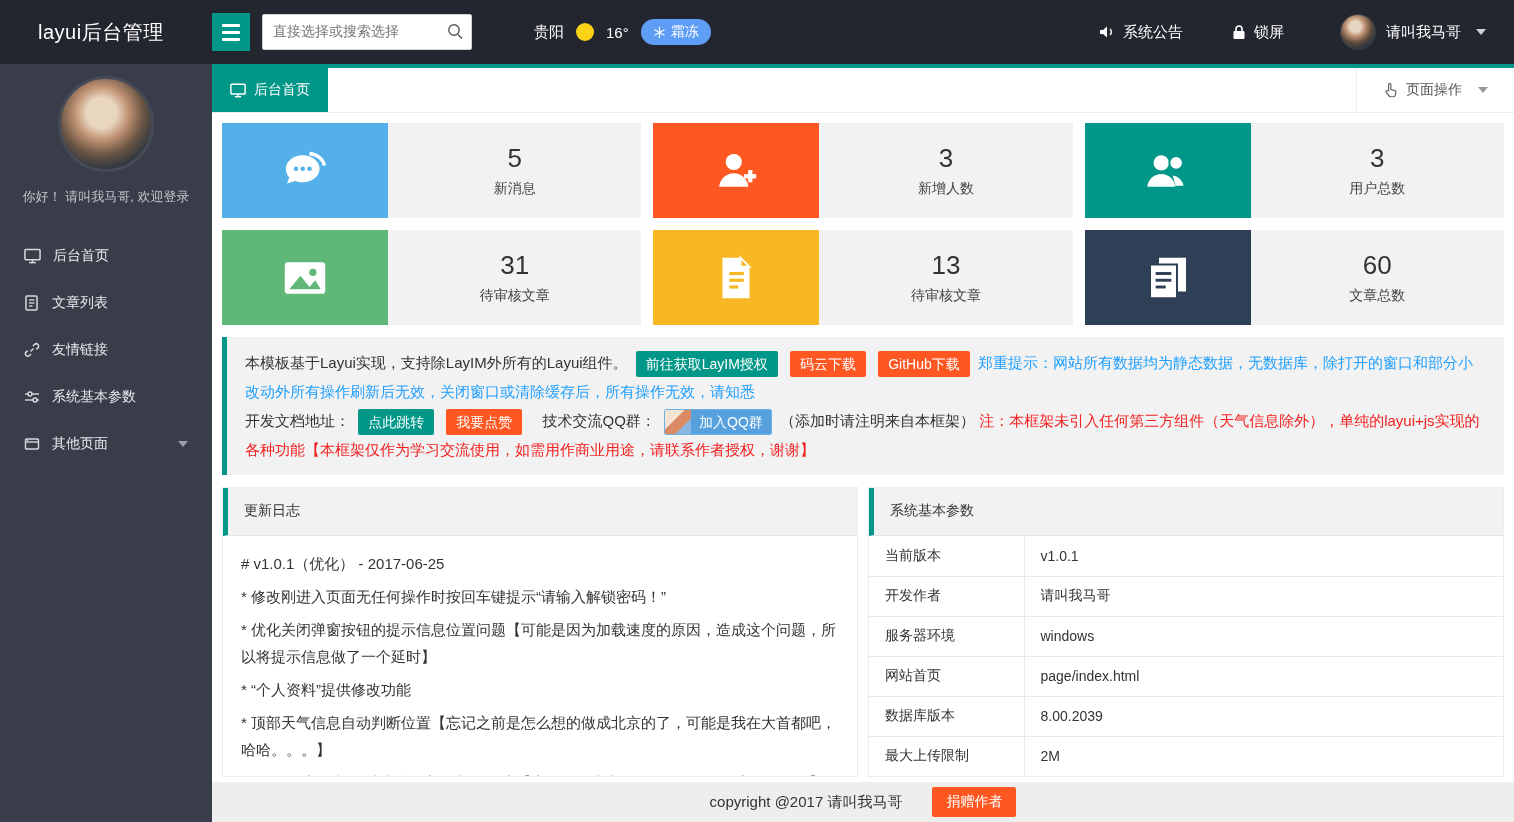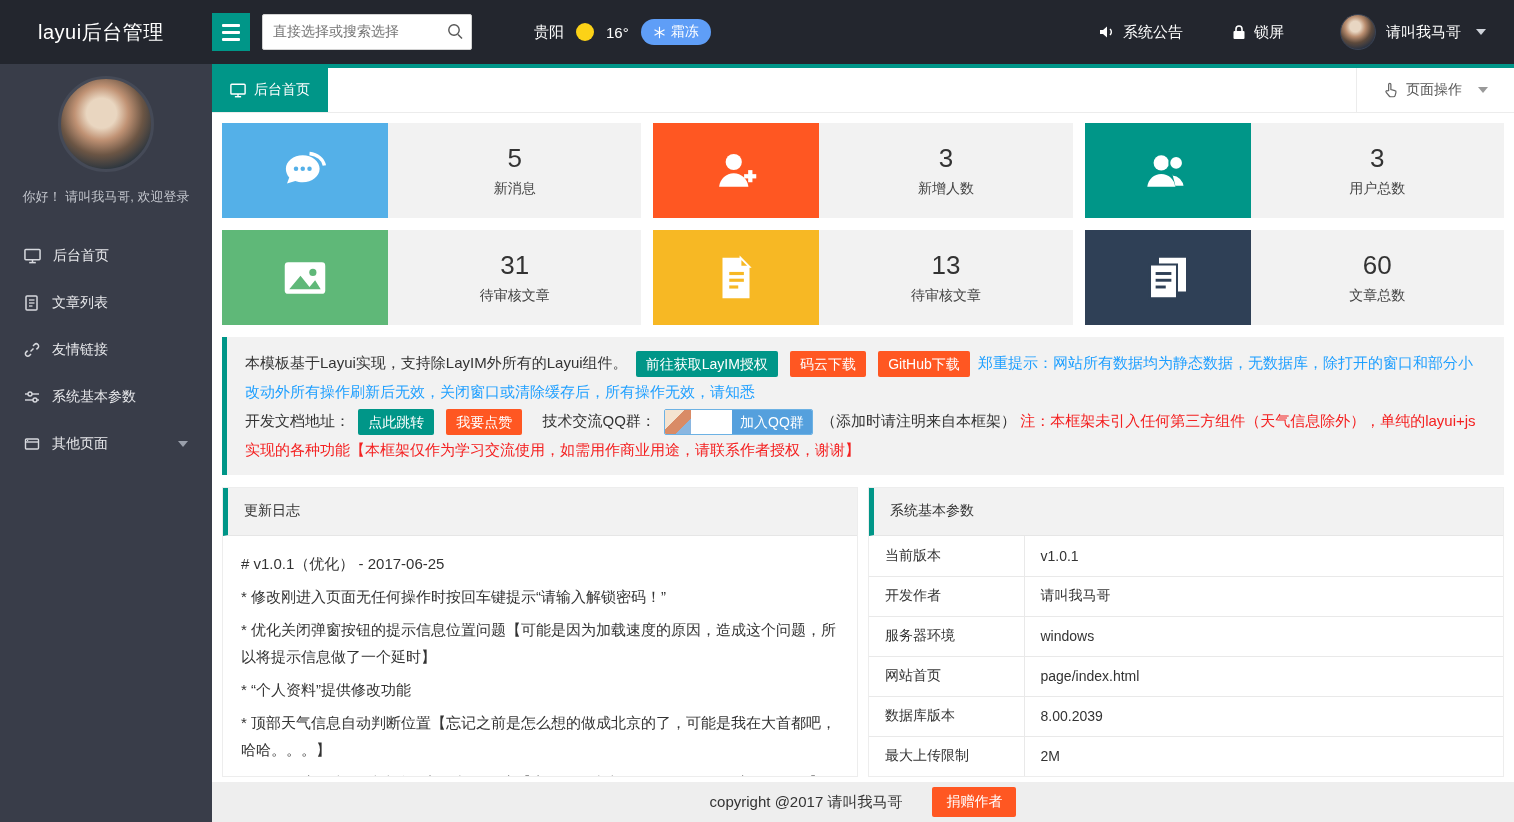--- a/index.html
+++ b/index.html
@@ -71,21 +71,21 @@
     padding:11px 18px; font-size:15px; line-height:29px; color:#333; }
   .notice p { margin:0; }
   .t-blue { color:#1e9fff; }
   .t-red { color:#f42121; }
   .btn { display:inline-block; height:26px; line-height:26px; padding:0 10px; border:none;
     border-radius:2px; color:#fff; font-size:14px; cursor:pointer; vertical-align:middle;
     margin:0 4px; font-family:"Liberation Sans","DejaVu Sans",sans-serif; }
   .btn-teal { background:#009688; }
   .btn-orange { background:#ff5722; }
   .qq-badge { display:inline-flex; align-items:center; height:26px; border:1px solid #6db2e4;
-    border-radius:2px; overflow:hidden; vertical-align:middle; cursor:pointer; margin:0 4px; background:#fff;gap:41px; }
+    border-radius:2px; overflow:hidden; vertical-align:middle; cursor:pointer; margin:0 4px; background:#fff; }
   .qq-ava { width:26px; height:24px;
     background:linear-gradient(135deg,#f4e3d0 0 40%, #d98b66 40% 70%, #8ab6e0 70%); }
   .qq-txt { background:#55a0dd; color:#fff; font-size:14px; padding:0 8px; height:26px; line-height:26px; }
 
   
   .panels { margin-top:12px; display:grid; grid-template-columns:1fr 1fr; gap:10px;
     height:290px; overflow:hidden; }
   .panel { border:1px solid #ededed; background:#fff; overflow:hidden; }
   .panel-header { height:48px; line-height:44px; background:#f2f2f2; border-left:5px solid #009688;
     padding-left:16px; font-size:14px; color:#333; border-bottom:1px solid #e6e6e6; }

